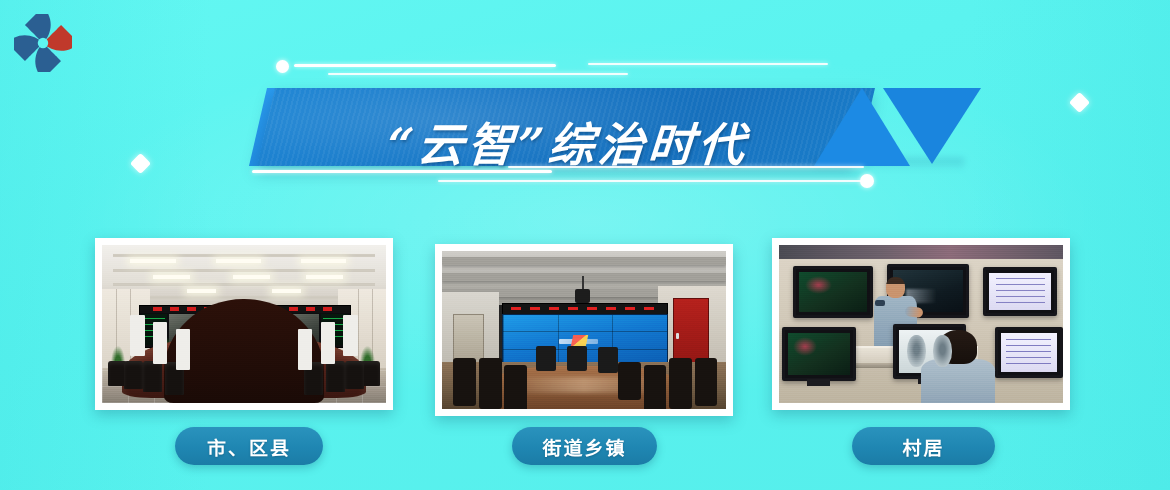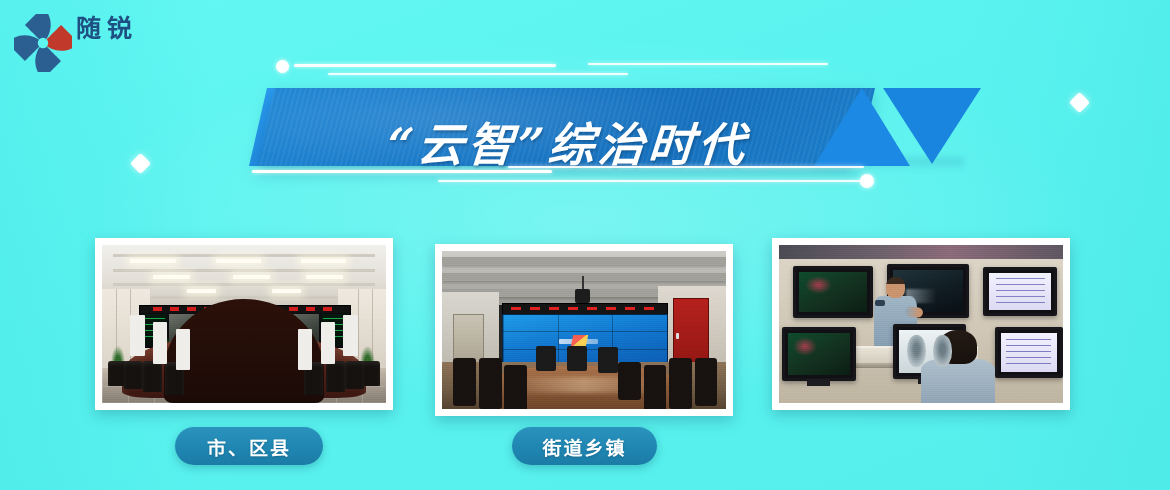--- a/index.html
+++ b/index.html
@@ -274,21 +274,20 @@
         <g transform="rotate(45 50 50)">
           <path d="M50 6 L94 6 C94 34 72 50 50 50 C50 28 50 6 50 6 Z" fill="#c0392b"></path>
           <path d="M94 50 L94 94 C66 94 50 72 50 50 C72 50 94 50 94 50 Z" fill="#2b5f92"></path>
           <path d="M50 94 L6 94 C6 66 28 50 50 50 C50 72 50 94 50 94 Z" fill="#2b5f92"></path>
           <path d="M6 50 L6 6 C34 6 50 28 50 50 C28 50 6 50 6 50 Z" fill="#2b5f92"></path>
         </g>
         <circle cx="50" cy="50" r="9" fill="#5ef6f1"></circle>
       </svg>
     </div>
     <div class="logo-text">
-      <div class="logo-cn">随锐</div>
     </div>
   </div>
 
   <div style="position:absolute;left:133px;top:156px;width:15px;height:15px;background:#fff;transform:rotate(45deg);border-radius:3px;box-shadow:0 0 6px rgba(255,255,255,.7);"></div>
   <div style="position:absolute;left:1072px;top:95px;width:15px;height:15px;background:#fff;transform:rotate(45deg);border-radius:3px;box-shadow:0 0 6px rgba(255,255,255,.7);"></div>
 
   <div class="banner-wrap">
 
     <div class="dot" style="left:18px;top:2px;width:13px;height:13px;"></div>
     <div class="ln" style="left:36px;top:6px;width:262px;"></div>
@@ -472,15 +471,16 @@
           </div>
           <div class="noise"></div>
         </div>
       </div>
     </div>
   </div>
 
   <div class="pills">
     <div class="pill p1">市、区县</div>
     <div class="pill p2">街道乡镇</div>
+    <div class="pill p3">村居</div>
   </div>
 
 </div>
 
 </body></html>

